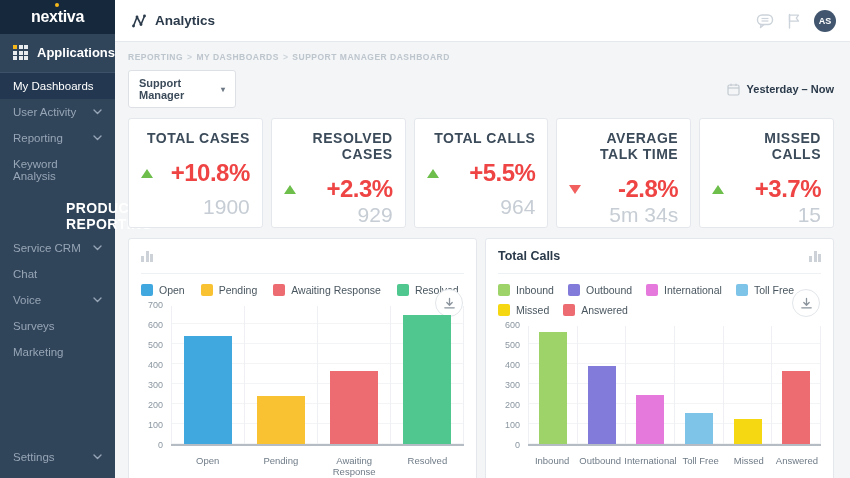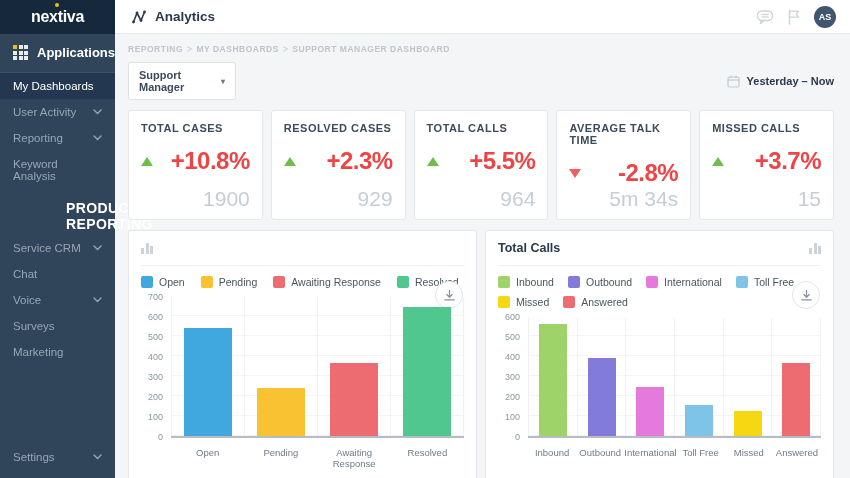--- a/index.html
+++ b/index.html
@@ -19,39 +19,39 @@
   .nav { flex:1; display:flex; flex-direction:column; padding-top:2px; }
   .nav-item { display:flex; align-items:center; justify-content:space-between; padding:7px 13px; font-size:11.5px; color:#97a6b6; cursor:pointer; }
   .nav-item.active { background:#233850; color:#fff; border-top:1px solid #3d5168; }
   .nav-section { padding:11px 30px 3px; font-size:14px; font-weight:bold; letter-spacing:0.4px; color:#ffffff;margin-left:36px; }
   .chev { width:9px; height:6px; flex-shrink:0; }
   .chev polyline { fill:none; stroke:#8röm; }
   .settings-item { margin-top:auto; margin-bottom:8px; }
 
   
   .main-col { flex:1; display:flex; flex-direction:column; min-width:0; }
-  .header { height:34px; background:#fff; border-bottom:1px solid #e5e8ec; display:flex; align-items:center; padding:0 14px 0 16px; flex-shrink:0; }
+  .header { height:42px; background:#fff; border-bottom:1px solid #e5e8ec; display:flex; align-items:center; padding:0 14px 0 16px; flex-shrink:0; }
   .header-title { display:flex; align-items:center; gap:8px; font-size:13.5px; font-weight:bold; color:#2b3a4a; }
   .header-right { margin-left:auto; display:flex; align-items:center; gap:13px; }
   .hicon { cursor:pointer; display:flex; }
   .avatar { width:22px; height:22px; border-radius:50%; background:#41566e; color:#fff; font-size:9px; font-weight:bold; display:flex; align-items:center; justify-content:center; cursor:pointer; }
 
   .content { padding:10px 16px 0 13px; flex:1; }
   .breadcrumb { font-size:8.5px; font-weight:bold; letter-spacing:0.5px; color:#bdc5cd; }
   .breadcrumb .crumb { cursor:pointer; }
   .breadcrumb .sep { margin:0 4px; color:#ccd3d9; }
   .controls-row { display:flex; align-items:center; margin-top:8px; }
   .dash-select { width:108px; background:#fff; border:1px solid #dde1e6; border-radius:3px; padding:6px 10px; display:flex; align-items:center; justify-content:space-between; font-size:11px; font-weight:bold; color:#3c4b5a; cursor:pointer; }
   .caret { font-size:8px; color:#6b7785; }
   .date-range { margin-left:auto; display:flex; align-items:center; gap:7px; font-size:11px; font-weight:bold; color:#2b3a4a; cursor:pointer; }
 
   
   .kpi-row { display:flex; gap:8px; margin-top:10px; }
   .kpi-card { flex:1; height:110px; background:#fff; border:1px solid #e4e8ec; border-radius:3px; padding:11px 12px 8px; display:flex; flex-direction:column; }
-  .kpi-title { text-align:left; font-size:11px; font-weight:bold; letter-spacing:0.5px; color:#3c4b5a; }
+  .kpi-title { text-align:right; font-size:14px; font-weight:bold; letter-spacing:0.5px; color:#3c4b5a; }
   .kpi-mid { display:flex; align-items:center; margin-top:13px; }
   .tri { width:0; height:0; border-left:6px solid transparent; border-right:6px solid transparent; }
   .tri.up { border-bottom:9px solid #6dbe4b; }
   .tri.down { border-top:9px solid #f25f5f; }
   .kpi-pct { margin-left:auto; font-size:24px; font-weight:bold; color:#ef4444; letter-spacing:-0.5px; }
   .kpi-val { margin-top:auto; text-align:right; font-size:21px; color:#c6cdd4; }
 
   
   .charts-row { display:flex; gap:8px; margin-top:10px; }
   .chart-card { flex:1; height:252px; background:#fff; border:1px solid #e4e8ec; border-radius:3px; padding:0 12px; position:relative; min-width:0; }

